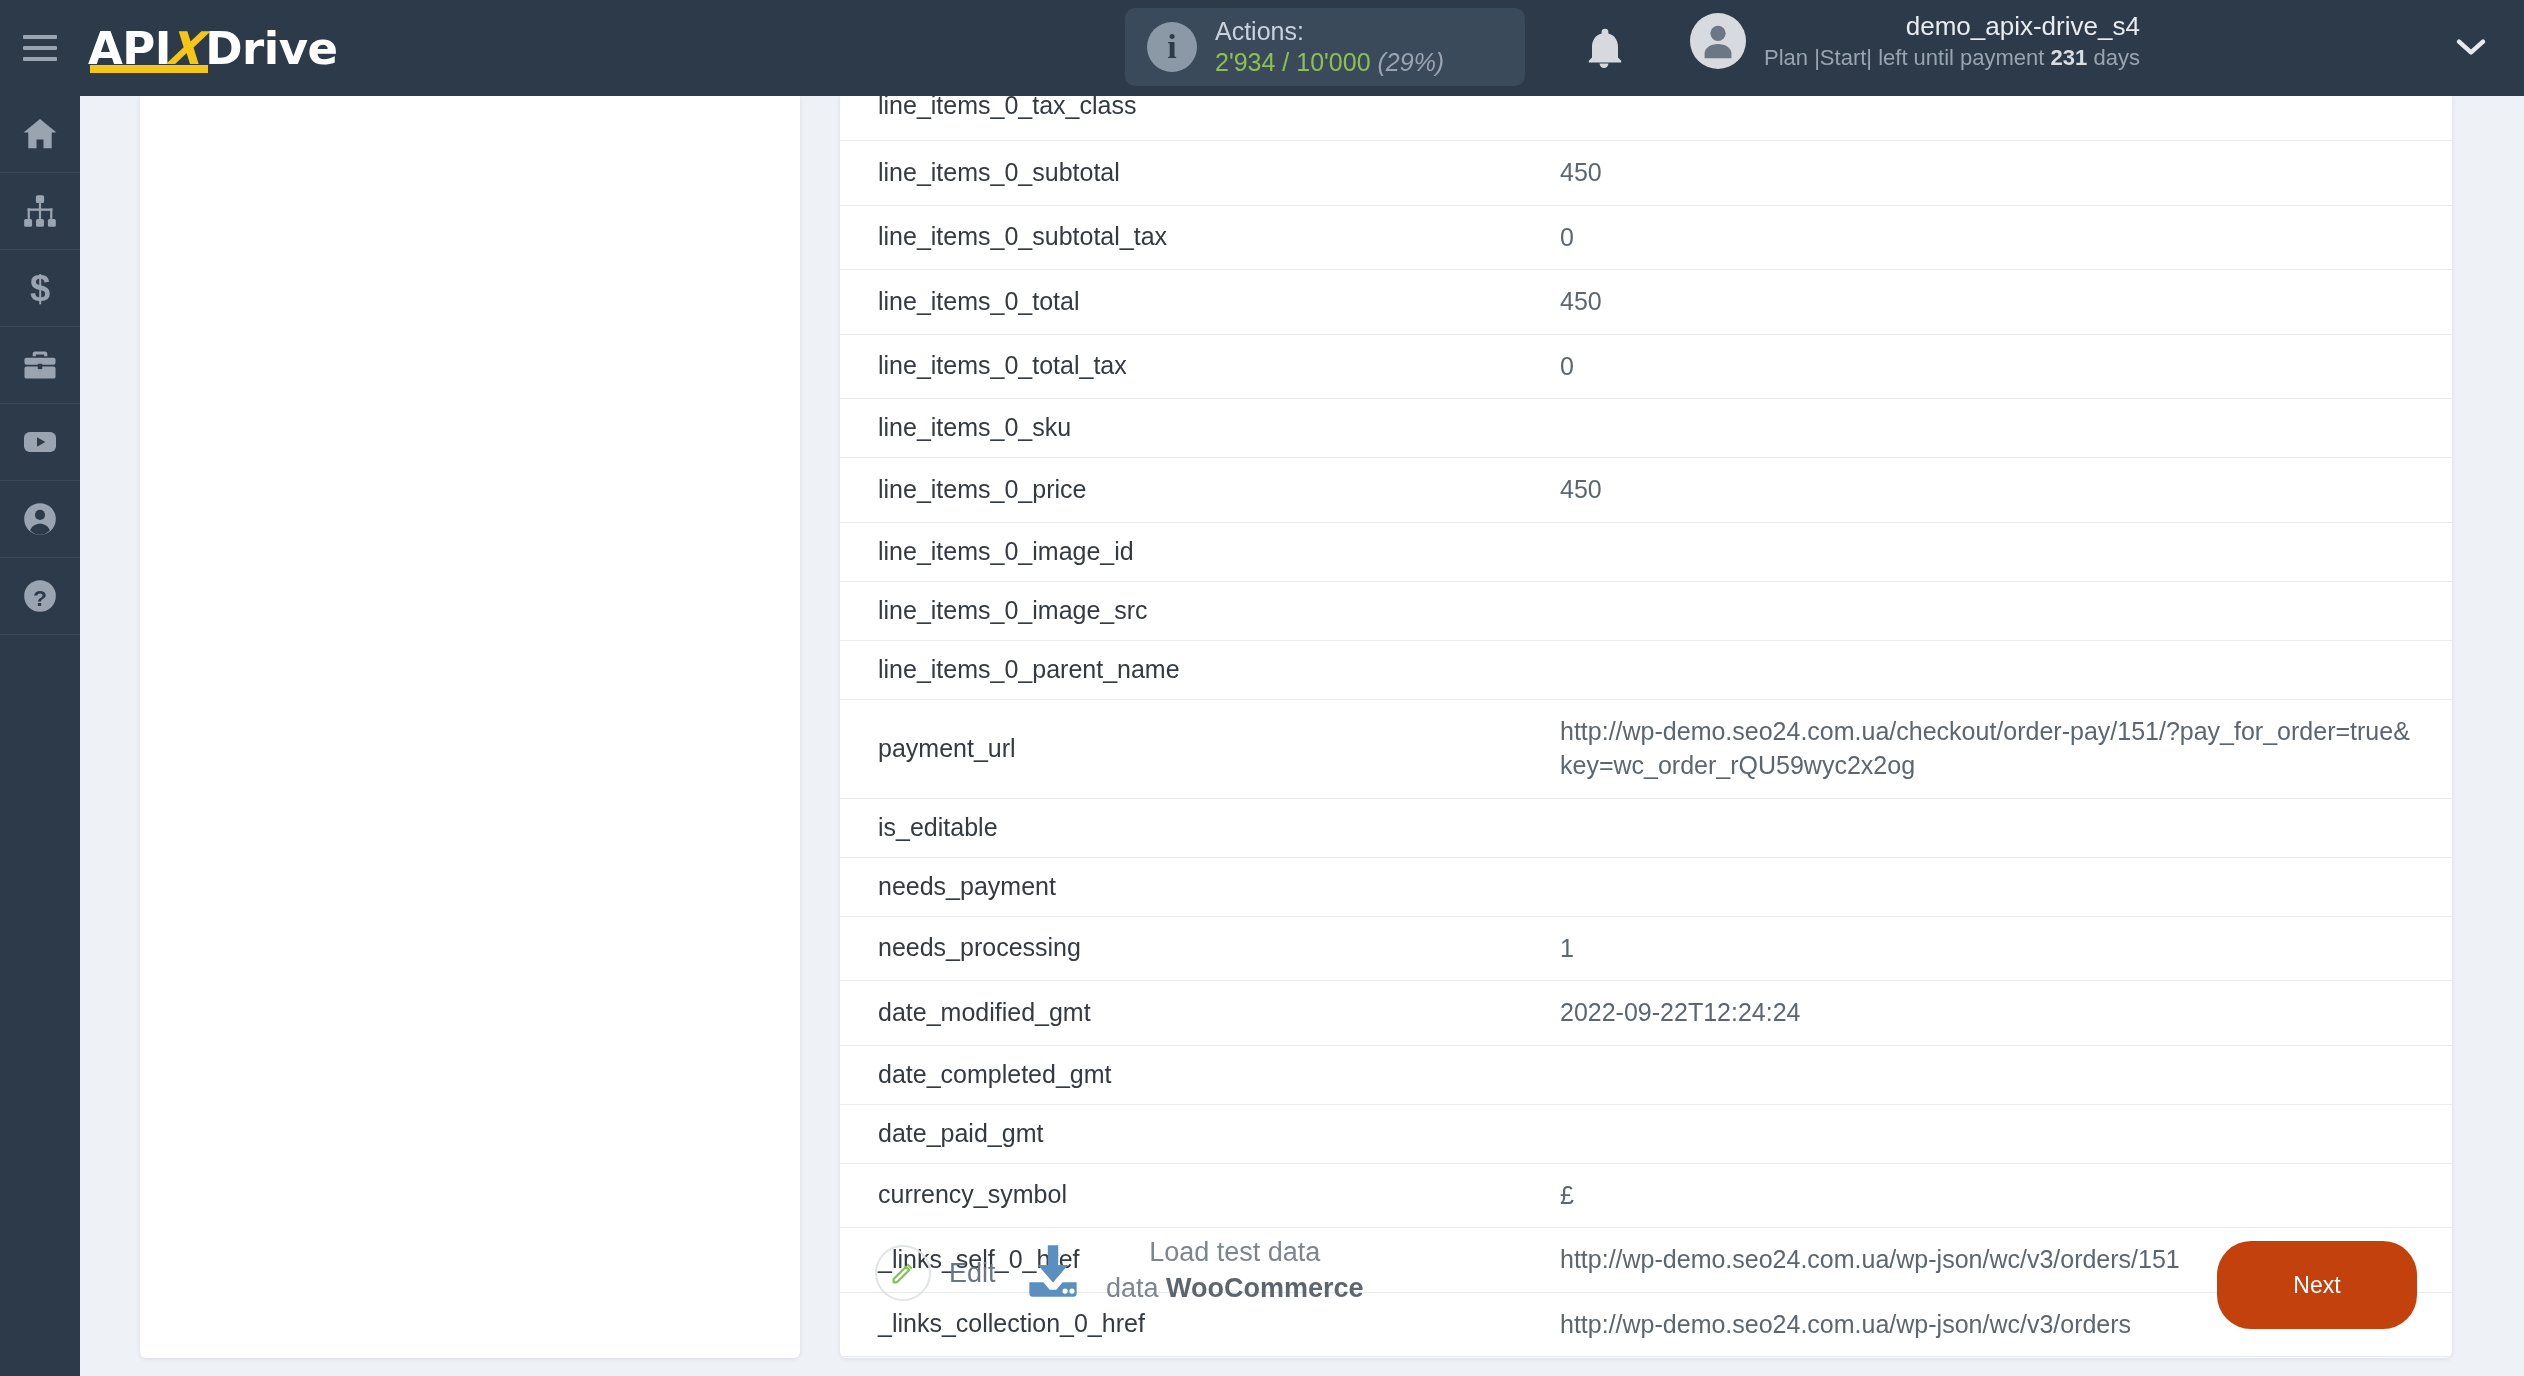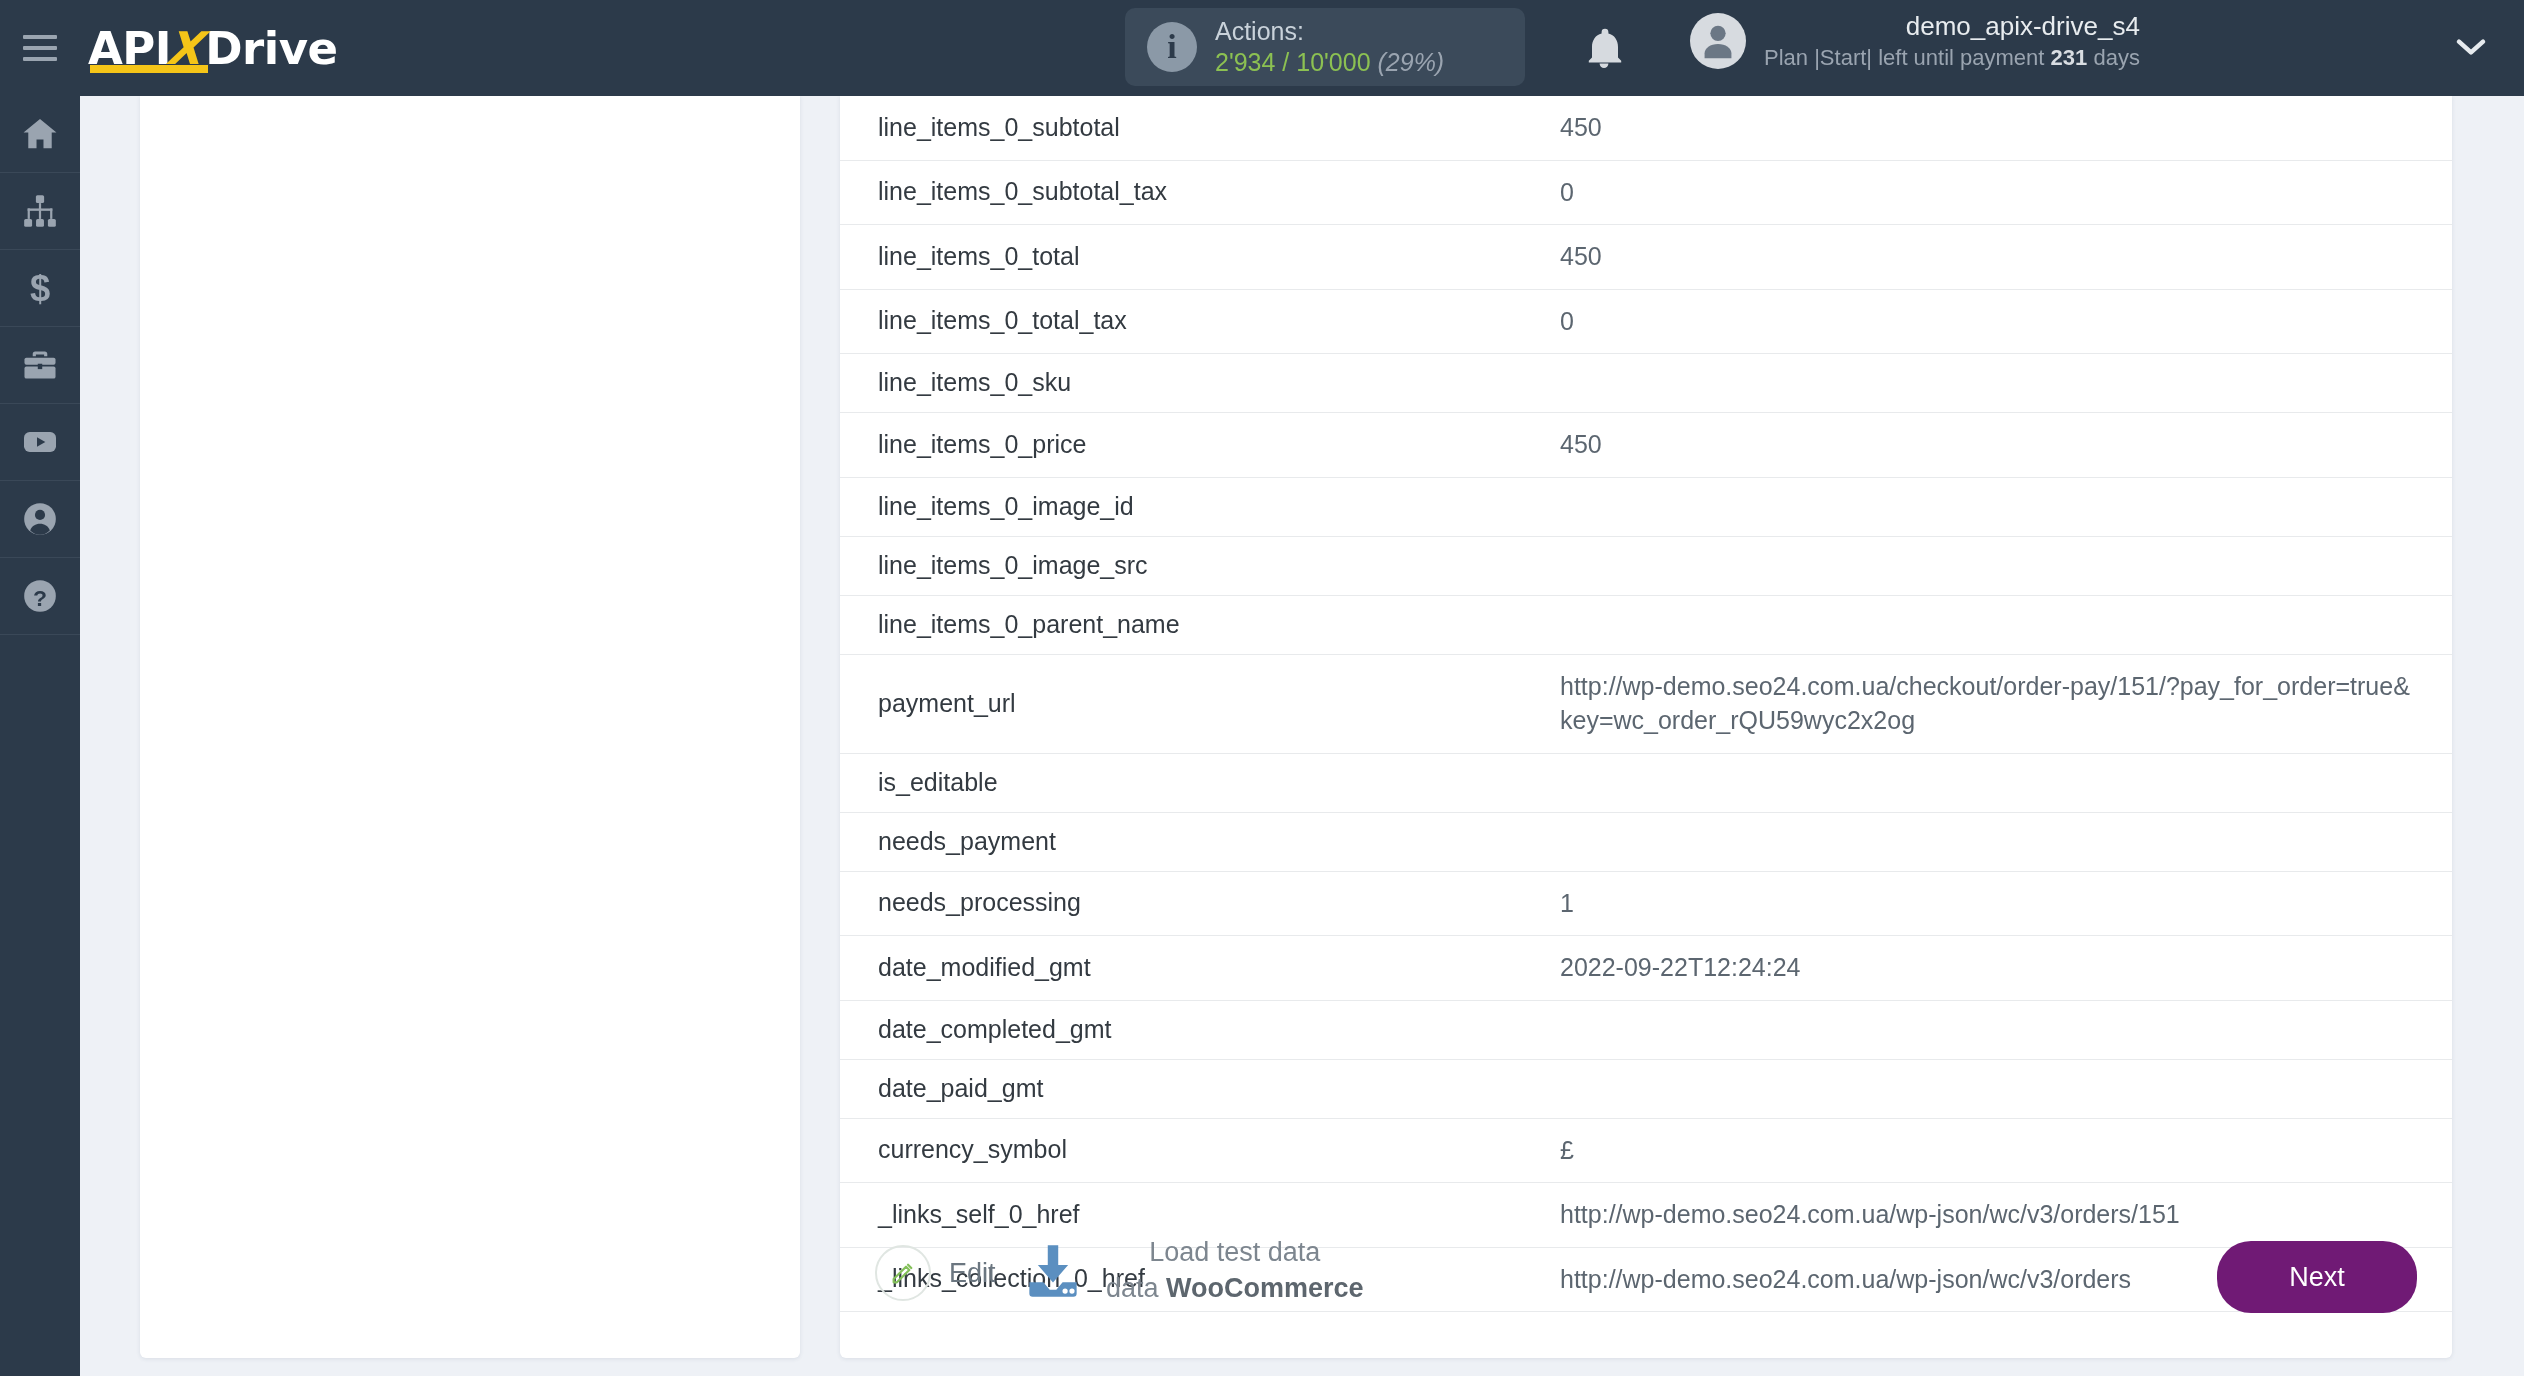--- a/index.html
+++ b/index.html
@@ -155,23 +155,23 @@
     display: flex; align-items: center; cursor: pointer;
   }
   .load-text { margin-left: 20px; line-height: 1.32; text-align: center; }
   .load-l1 { font-size: 27px; color: #7d868f; }
   .load-l2 { font-size: 27px; color: #7d868f; }
   .load-l2 b { color: #5a6views; }
   .load-l2 b { color: #5d666e; font-weight: bold; }
 
   .next-btn {
     position: absolute; right: 35px; top: 38px;
-    width: 200px; height: 72px; border-radius: 34px;
-    background: #701a75; border: none;
-    color: #ffffff; font-size: 27px;
+    width: 200px; height: 88px; border-radius: 34px;
+    background: #c2410c; border: none;
+    color: #ffffff; font-size: 23px;
     font-family: "Liberation Sans", sans-serif;
     cursor: pointer;
   }
 </style>
 </head>
 <body>
 
 <div class="header">
 
   <div class="burger">
@@ -286,20 +286,24 @@
   </div>
 </div>
 
 <div class="main">
 
   <div class="card card-left"></div>
 
   <div class="card card-right">
     <table class="field-table">
       <tbody>
+          <tr class="row-clipped">
+            <td class="k">line_items_0_tax_class</td>
+            <td class="v"></td>
+          </tr>
           <tr>
             <td class="k">line_items_0_subtotal</td>
             <td class="v">450</td>
           </tr>
           <tr>
             <td class="k">line_items_0_subtotal_tax</td>
             <td class="v">0</td>
           </tr>
           <tr>
             <td class="k">line_items_0_total</td>

